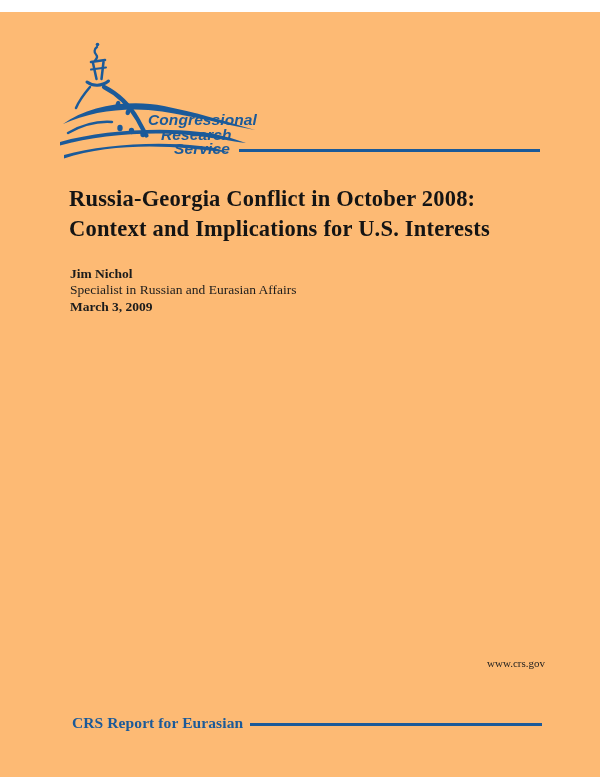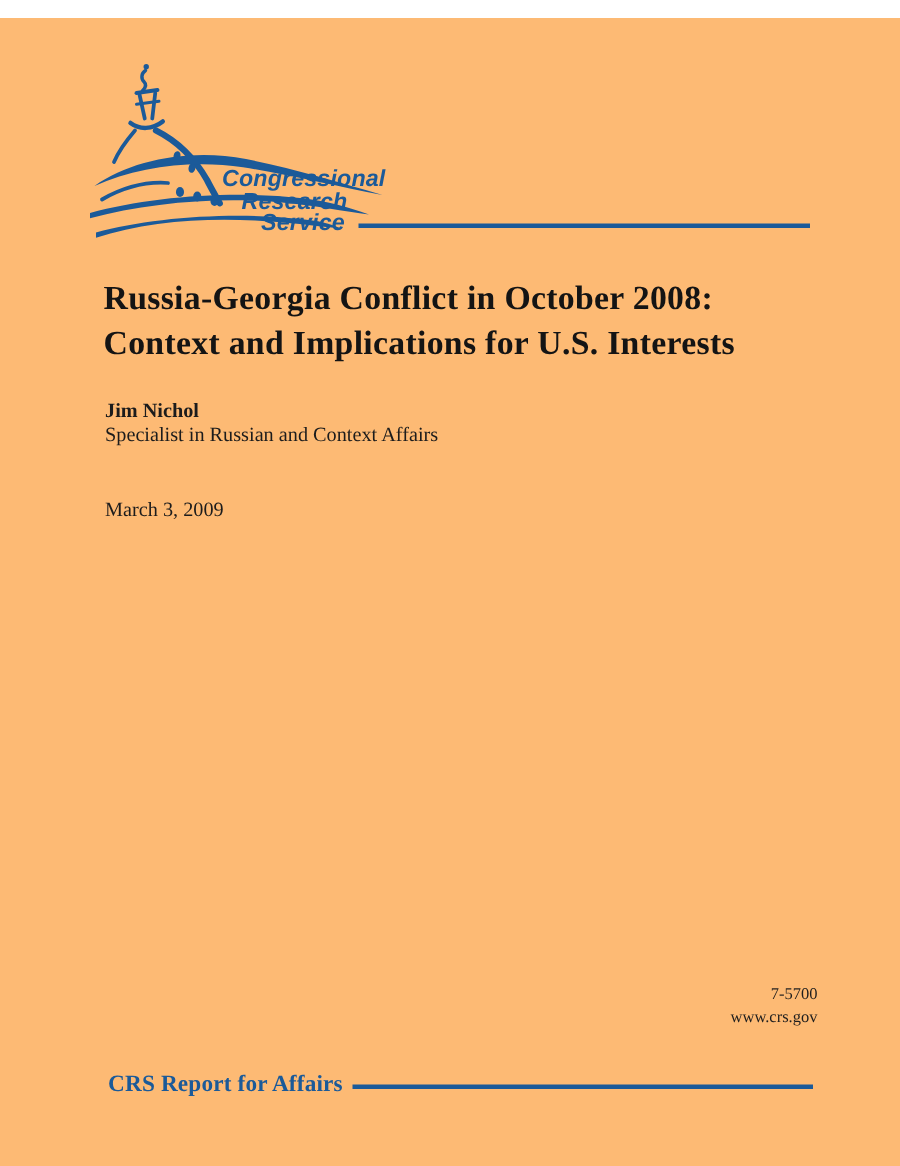--- a/index.html
+++ b/index.html
@@ -65,22 +65,23 @@
     position: absolute;
     left: 70px;
     top: 254px;
     font-size: 13.5px;
     line-height: 15.5px;
   }
   .author-name { font-weight: bold; }
   .doc-date {
     position: absolute;
     left: 70px;
-    top: 320px;
+    top: 287px;
     font-size: 13.5px;
+    font-weight: bold;
   }
 
   
   .info-block {
     position: absolute;
     right: 55px;
     top: 644px;
     text-align: right;
     font-size: 11px;
     line-height: 14.8px;
@@ -166,30 +167,29 @@
     </div>
   </div>
 
   <h1 class="doc-title">
     <div>Russia-Georgia Conflict in October 2008:</div>
     <div>Context and Implications for U.S. Interests</div>
   </h1>
 
   <div class="author-block">
     <div class="author-name">Jim Nichol</div>
-    <div class="author-role">Specialist in Russian and Context Affairs</div>
+    <div class="author-role">Specialist in Russian and Eurasian Affairs</div>
   </div>
 
   <div class="doc-date">March 3, 2009</div>
 
   <div class="info-block">
-    <div class="info-phone">7-5700</div>
     <div class="info-website">www.crs.gov</div>
   </div>
 
   <div class="footer">
     <div class="footer-row">
-      <span class="footer-title">CRS Report for Affairs</span>
+      <span class="footer-title">CRS Report for Eurasian</span>
       <div class="footer-rule"></div>
     </div>
   </div>
 
 </div>
 
 </body></html>

